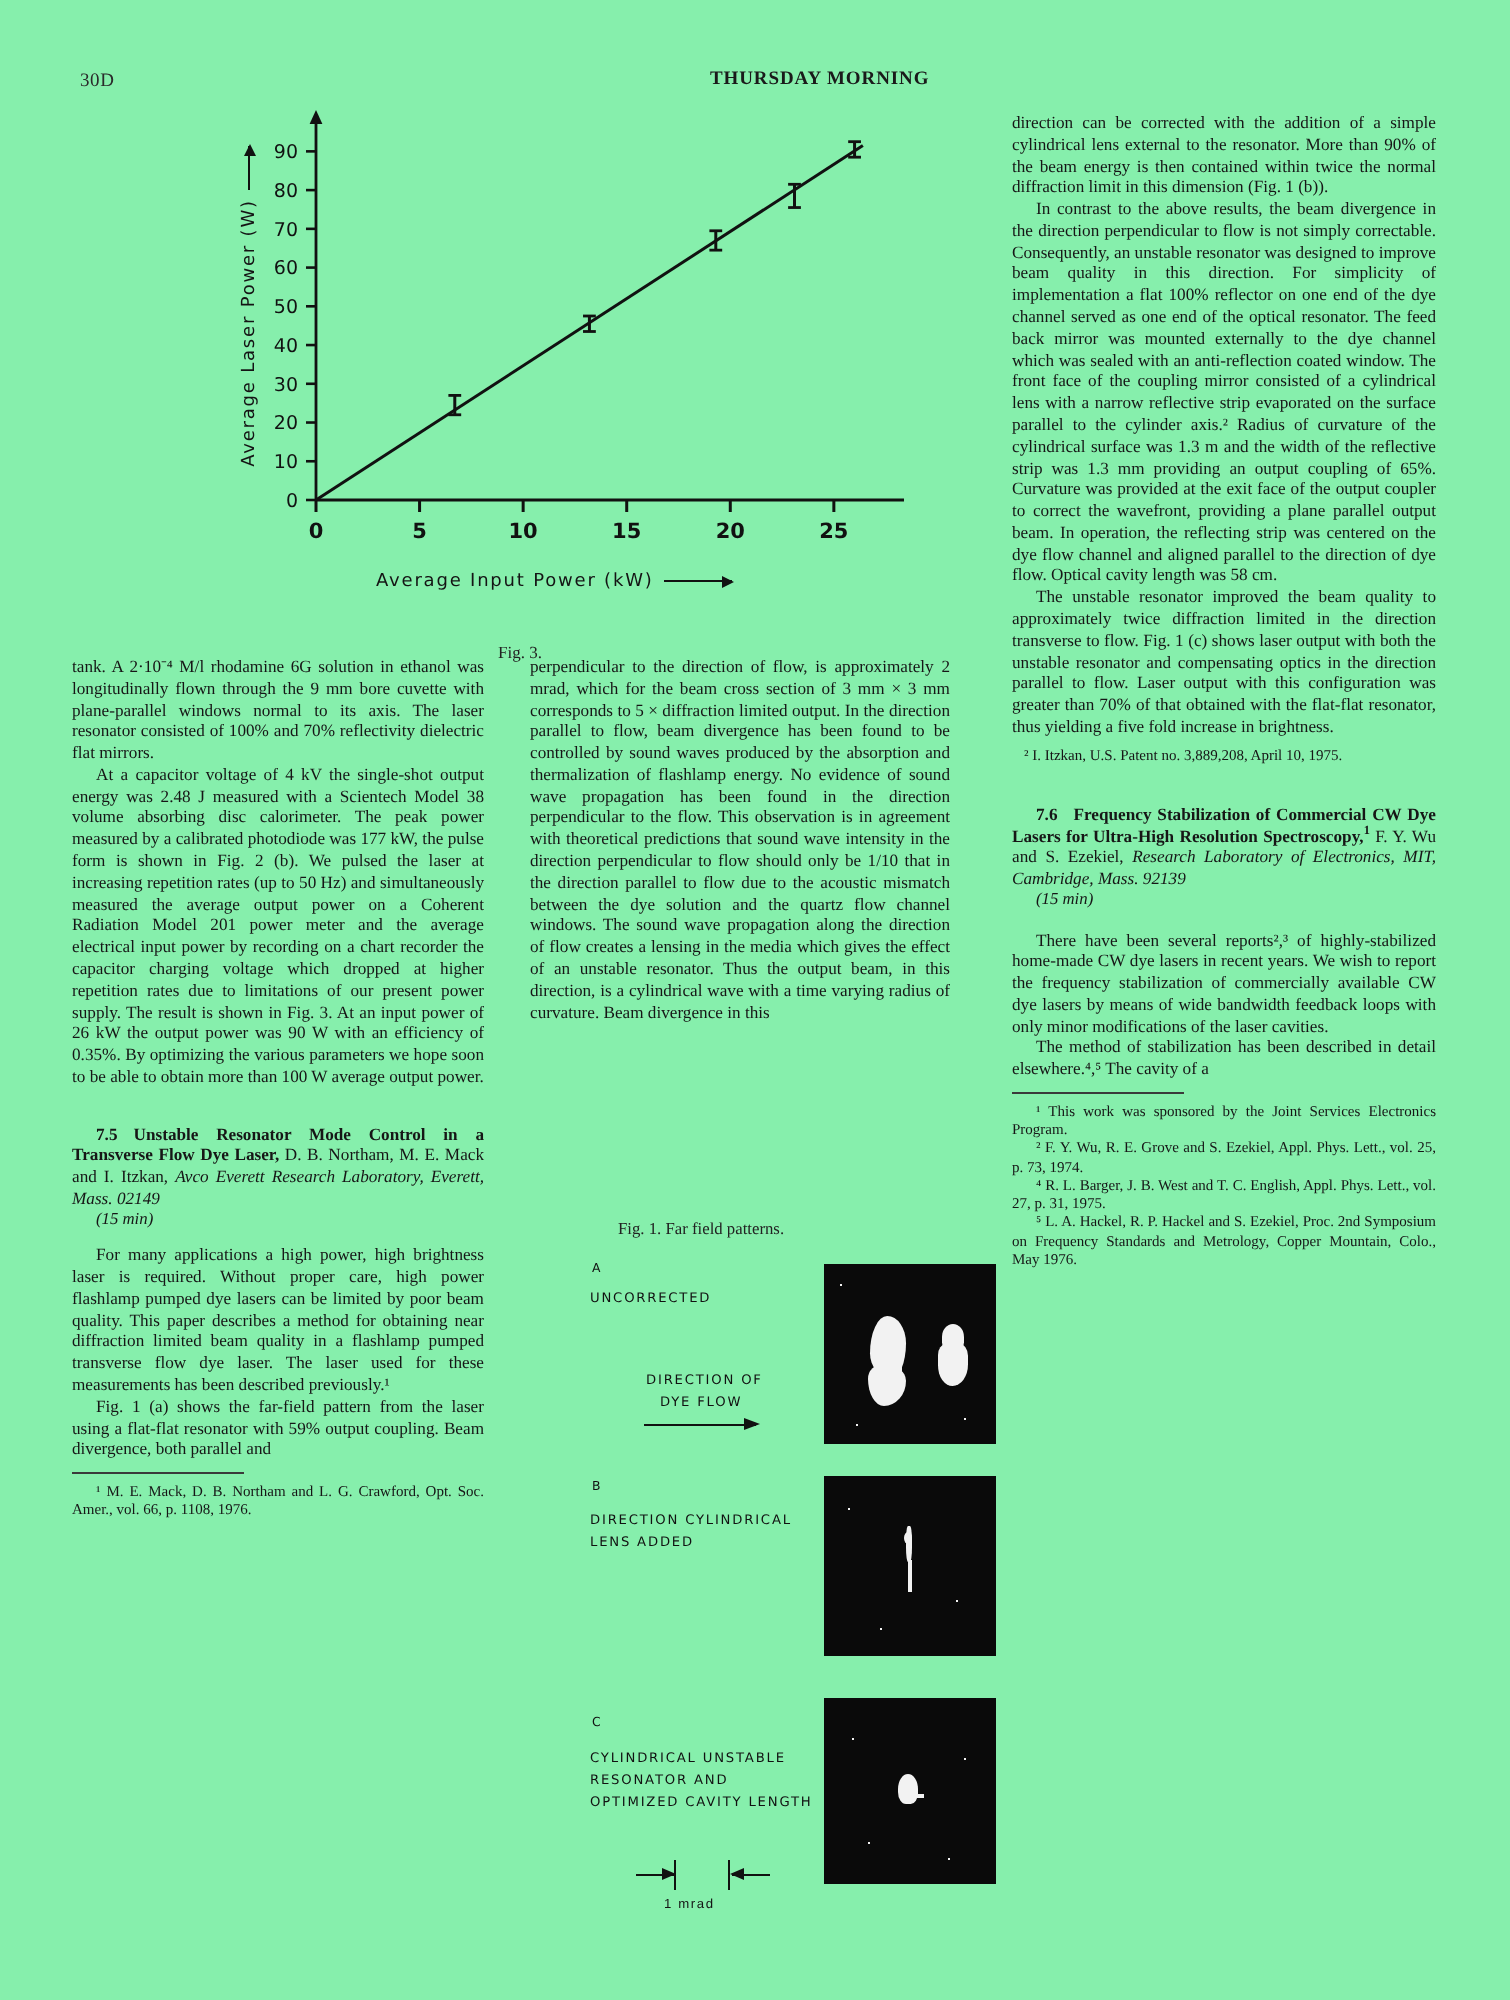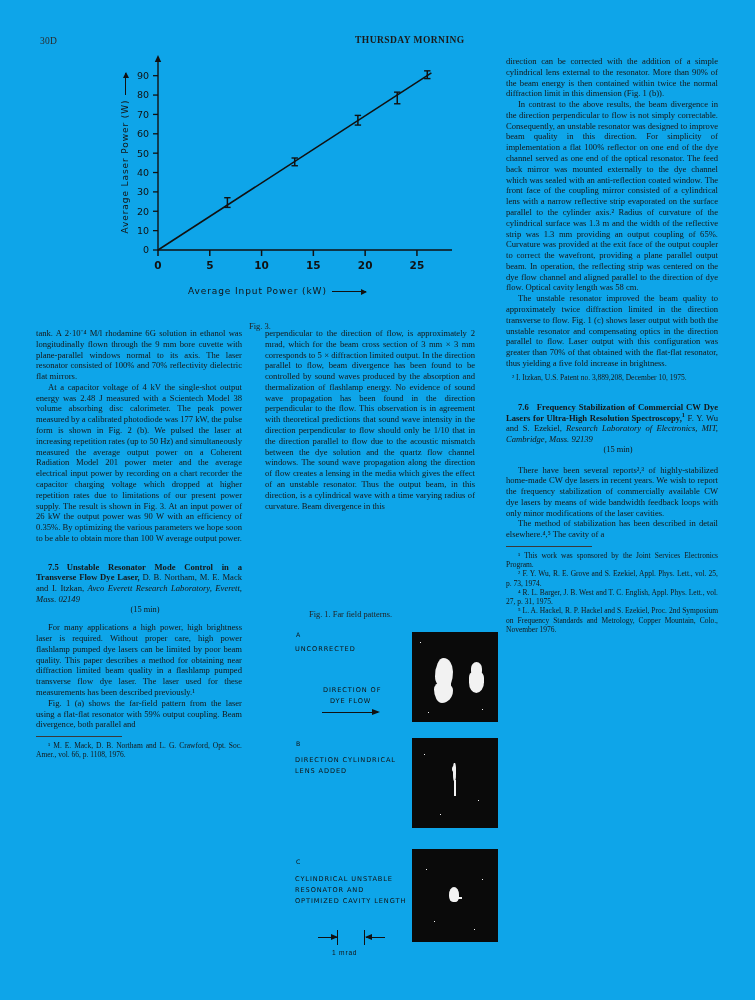--- a/index.html
+++ b/index.html
@@ -14,21 +14,21 @@
     font-family: "Liberation Serif", serif;
     color: #141414;
     overflow: hidden;
   }
 
   .page {
     position: absolute;
     left: 0; top: 0;
     width: 755px;
     height: 1000px;
-    background: #0ea5e9;
+    background: #86efac;
   }
 
   
   .folio {
     position: absolute;
     left: 40px;
     top: 36px;
     font-size: 9.5px;
     letter-spacing: 0.3px;
     color: #2b2b2b;
@@ -129,21 +129,22 @@
     text-align: justify;
     text-indent: 10px;
   }
   .paper-head {
     font-weight: bold;
     text-indent: 0;
     margin-top: 0;
   }
   .paper-head .num { margin-right: 8px; }
   .minutes {
-    text-align: center;
+    text-align: left;
+    font-style: italic;
     text-indent: 0;
     margin-top: 2px;
     font-size: 8.4px;
   }
 
   
   .fig1-cap {
     position: absolute;
     left: 309px;
     top: 610px;
@@ -364,36 +365,36 @@
     <div class="blob" style="left:22px; top:72px; width:1px;  height:1px;"></div>
     <div class="blob" style="left:62px; top:80px; width:1px;  height:1px;"></div>
   </div>
 
   <div class="col col-right" style="top:56px;">
     <p class="noindent">direction can be corrected with the addition of a simple cylindrical lens external to the resonator. More than 90% of the beam energy is then contained within twice the normal diffraction limit in this dimension (Fig. 1 (b)).</p>
     <p>In contrast to the above results, the beam divergence in the direction perpendicular to flow is not simply correctable. Consequently, an unstable resonator was designed to improve beam quality in this direction. For simplicity of implementation a flat 100% reflector on one end of the dye channel served as one end of the optical resonator. The feed back mirror was mounted externally to the dye channel which was sealed with an anti-reflection coated window. The front face of the coupling mirror consisted of a cylindrical lens with a narrow reflective strip evaporated on the surface parallel to the cylinder axis.² Radius of curvature of the cylindrical surface was 1.3 m and the width of the reflective strip was 1.3 mm providing an output coupling of 65%. Curvature was provided at the exit face of the output coupler to correct the wavefront, providing a plane parallel output beam. In operation, the reflecting strip was centered on the dye flow channel and aligned parallel to the direction of dye flow. Optical cavity length was 58 cm.</p>
     <p>The unstable resonator improved the beam quality to approximately twice diffraction limited in the direction transverse to flow. Fig. 1 (c) shows laser output with both the unstable resonator and compensating optics in the direction parallel to flow. Laser output with this configuration was greater than 70% of that obtained with the flat-flat resonator, thus yielding a five fold increase in brightness.</p>
 
     <div style="height:4px"></div>
-    <p class="fn" style="text-indent:6px;">² I. Itzkan, U.S. Patent no. 3,889,208, December 10, 1975.</p>
+    <p class="fn" style="text-indent:6px;">² I. Itzkan, U.S. Patent no. 3,889,208, April 10, 1975.</p>
 
     <div style="height:20px"></div>
 
     <p class="paper-head">
       <span class="num">7.6</span><span>Frequency Stabilization of Commercial CW Dye Lasers for Ultra-High Resolution Spectroscopy,</span><sup>1</sup><span style="font-weight:normal"> F. Y. Wu and S. Ezekiel, </span><span style="font-weight:normal;font-style:italic">Research Laboratory of Electronics, MIT, Cambridge, Mass. 92139</span>
     </p>
     <p class="minutes">(15 min)</p>
 
     <div style="height:9px"></div>
 
     <p>There have been several reports²,³ of highly-stabilized home-made CW dye lasers in recent years. We wish to report the frequency stabilization of commercially available CW dye lasers by means of wide bandwidth feedback loops with only minor modifications of the laser cavities.</p>
     <p>The method of stabilization has been described in detail elsewhere.⁴,⁵ The cavity of a</p>
 
     <hr class="rule">
     <div id="right-footnotes">
         <p class="fn">¹ This work was sponsored by the Joint Services Electronics Program.</p>
         <p class="fn">² F. Y. Wu, R. E. Grove and S. Ezekiel, Appl. Phys. Lett., vol. 25, p. 73, 1974.</p>
         <p class="fn">⁴ R. L. Barger, J. B. West and T. C. English, Appl. Phys. Lett., vol. 27, p. 31, 1975.</p>
-        <p class="fn">⁵ L. A. Hackel, R. P. Hackel and S. Ezekiel, Proc. 2nd Symposium on Frequency Standards and Metrology, Copper Mountain, Colo., November 1976.</p>
+        <p class="fn">⁵ L. A. Hackel, R. P. Hackel and S. Ezekiel, Proc. 2nd Symposium on Frequency Standards and Metrology, Copper Mountain, Colo., May 1976.</p>
       </div>
   </div>
 
 </div>
 
 </body></html>

